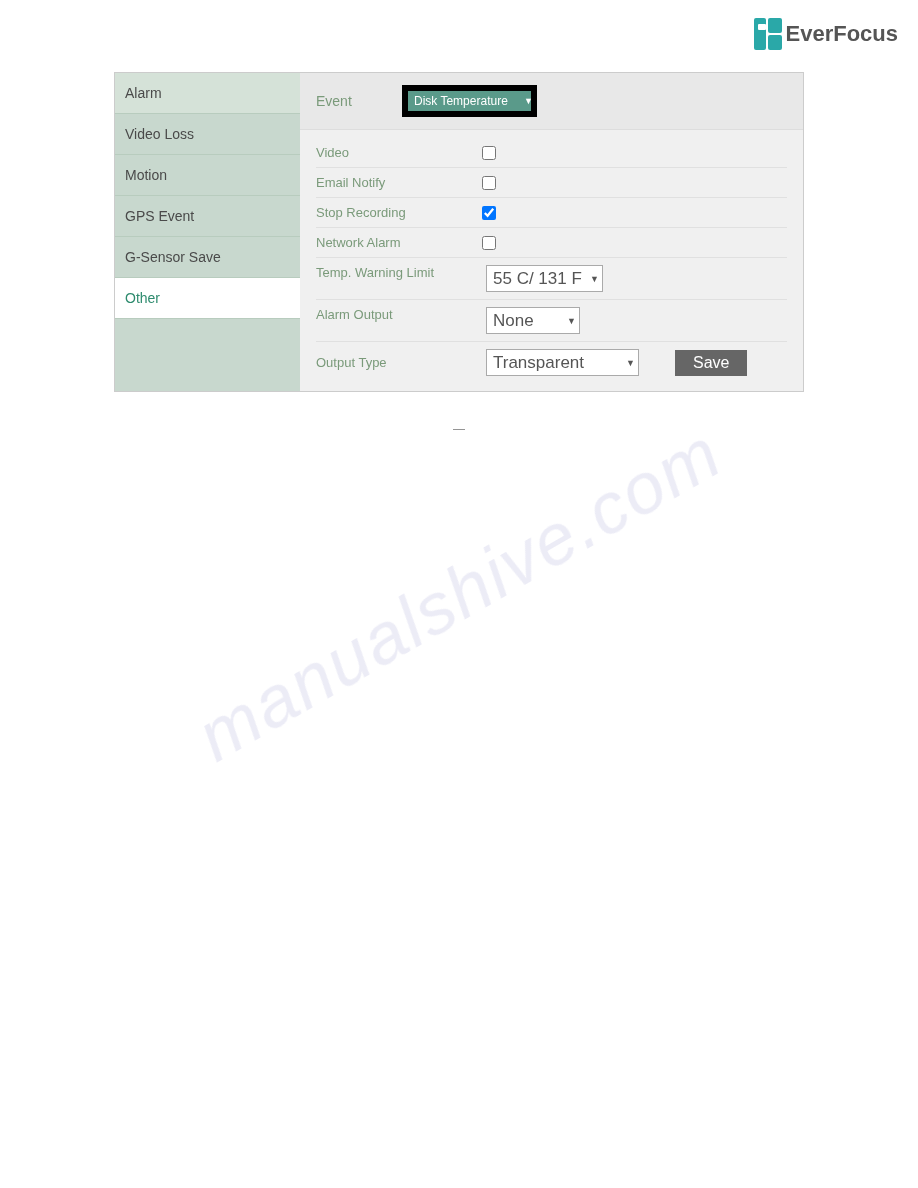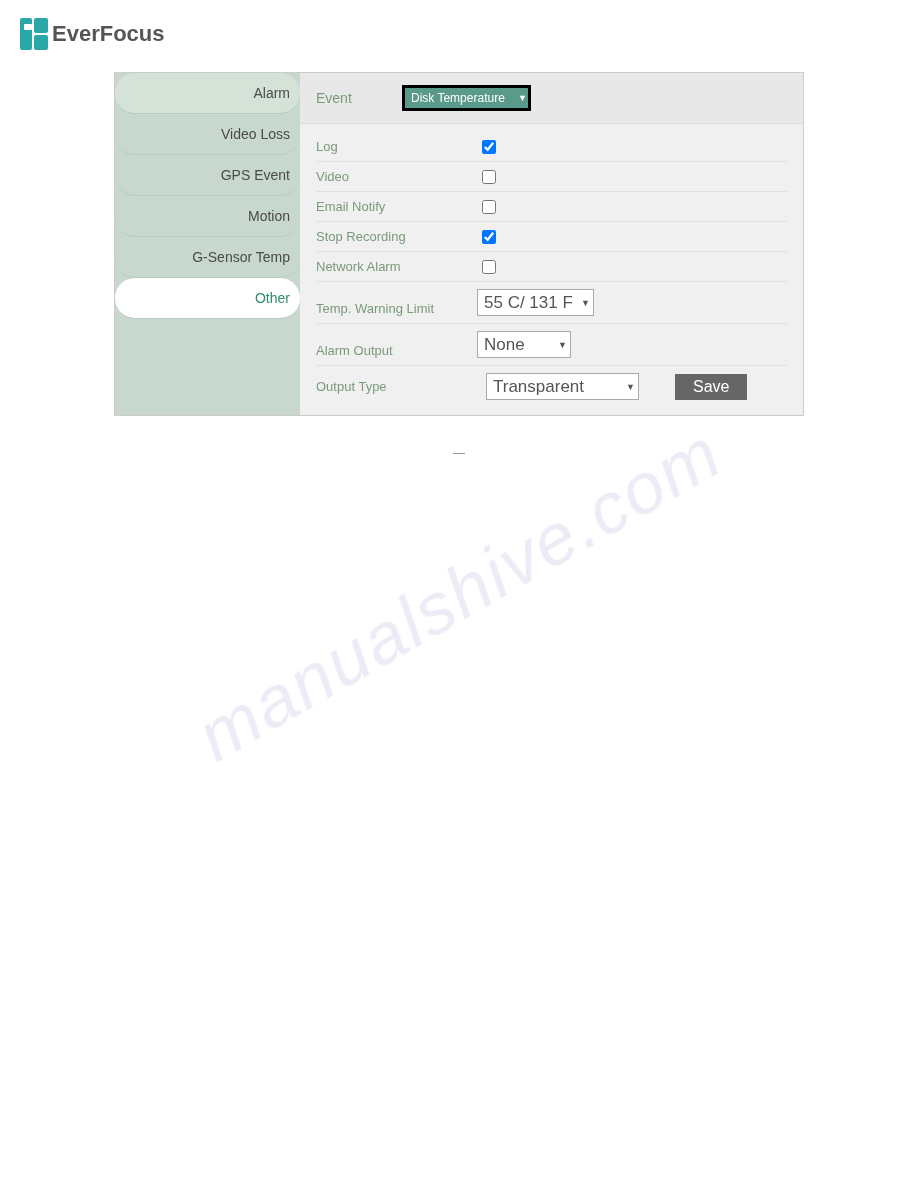--- a/index.html
+++ b/index.html
@@ -9,20 +9,21 @@
       font-size: 13px;
       width: 918px;
       min-height: 1188px;
     }
 
     
     .header {
       padding: 18px 20px 12px 20px;
       display: flex;
       align-items: center;
+      justify-content: flex-end;
     }
     .logo-container {
       display: flex;
       align-items: center;
       gap: 4px;
     }
     .logo-icon {
       width: 28px;
       height: 32px;
     }
@@ -47,26 +48,25 @@
     }
 
     
     .sidebar {
       width: 185px;
       background: #c8d8ce;
       flex-shrink: 0;
     }
     .sidebar-item {
       padding: 12px 10px;
-      text-align: right;
+      text-align: left;
       color: #4a4a4a;
       font-size: 14px;
       cursor: pointer;
       border-bottom: 1px solid #b8ccbe;
-      border-radius: 20px;
     }
     .sidebar-item:first-child {
       background: #d5e2d8;
     }
     .sidebar-item.selected-other {
       background: #ffffff;
       color: #2e8b6e;
     }
 
     
@@ -92,21 +92,21 @@
     }
     .select-wrapper {
       position: relative;
       display: inline-block;
     }
     .select-wrapper select {
       appearance: none;
       -webkit-appearance: none;
       background: #5a9a8a;
       color: #ffffff;
-      border: 3px solid #000000;
+      border: 6px solid #000000;
       padding: 3px 20px 3px 6px;
       font-size: 12px;
       cursor: pointer;
     }
     .select-wrapper::after {
       content: '▼';
       position: absolute;
       right: 4px;
       top: 50%;
       transform: translateY(-50%);
@@ -140,24 +140,24 @@
     }
     input[type="checkbox"] {
       width: 14px;
       height: 14px;
       cursor: pointer;
     }
 
     
     .dropdown-row {
       display: flex;
-      align-items: flex-end;
+      align-items: flex-start;
       padding: 7px 0;
       border-bottom: 1px solid #e0e0e0;
-      gap: 11px;
+      gap: 20px;
     }
     .dropdown-wrapper {
       position: relative;
       display: inline-block;
     }
     .dropdown-wrapper select {
       appearance: none;
       -webkit-appearance: none;
       background: #ffffff;
       color: #555555;
@@ -240,27 +240,27 @@
   <div class="panel">
 
     <div class="sidebar">
       <div class="sidebar-item">
         <span>Alarm</span>
       </div>
       <div class="sidebar-item">
         <span>Video Loss</span>
       </div>
       <div class="sidebar-item">
+        <span>Motion</span>
+      </div>
+      <div class="sidebar-item">
         <span>GPS Event</span>
       </div>
       <div class="sidebar-item">
-        <span>Motion</span>
-      </div>
-      <div class="sidebar-item">
-        <span>G-Sensor Temp</span>
+        <span>G-Sensor Save</span>
       </div>
       <div class="sidebar-item selected-other">
         <span>Other</span>
       </div>
     </div>
 
     <div class="right-content">
 
       <div class="event-row">
         <span class="event-label">Event</span>
@@ -268,26 +268,20 @@
           <select>
             <option>Disk Temperature</option>
             <option>CPU Temperature</option>
             <option>Power Loss</option>
           </select>
         </div>
       </div>
 
       <div class="form-section">
 
-        <div class="form-row">
-          <span class="row-label">Log</span>
-          <div class="checkbox-cell">
-            <input type="checkbox" checked="" style="">
-          </div>
-        </div>
 
         <div class="form-row">
           <span class="row-label">Video</span>
           <div class="checkbox-cell">
             <input type="checkbox" style="">
           </div>
         </div>
 
         <div class="form-row">
           <span class="row-label">Email Notify</span>

